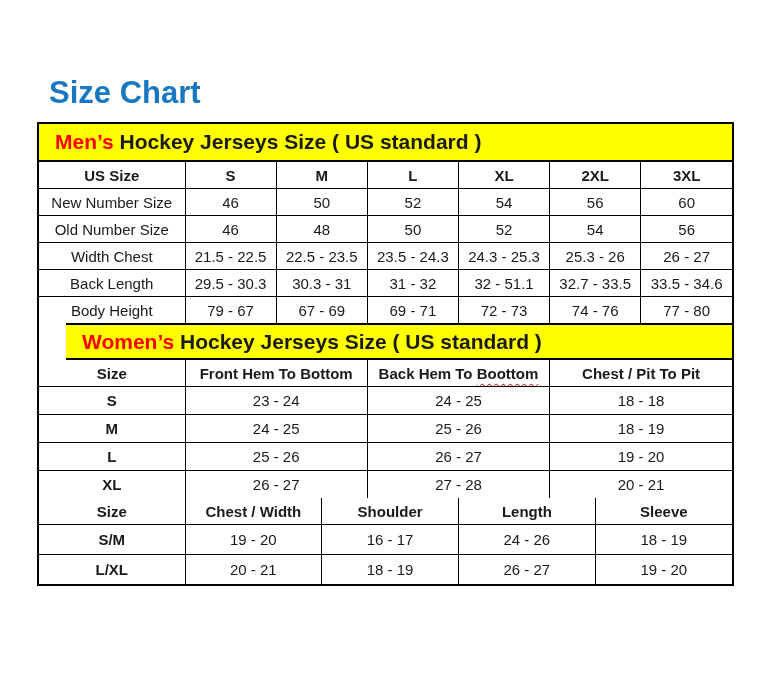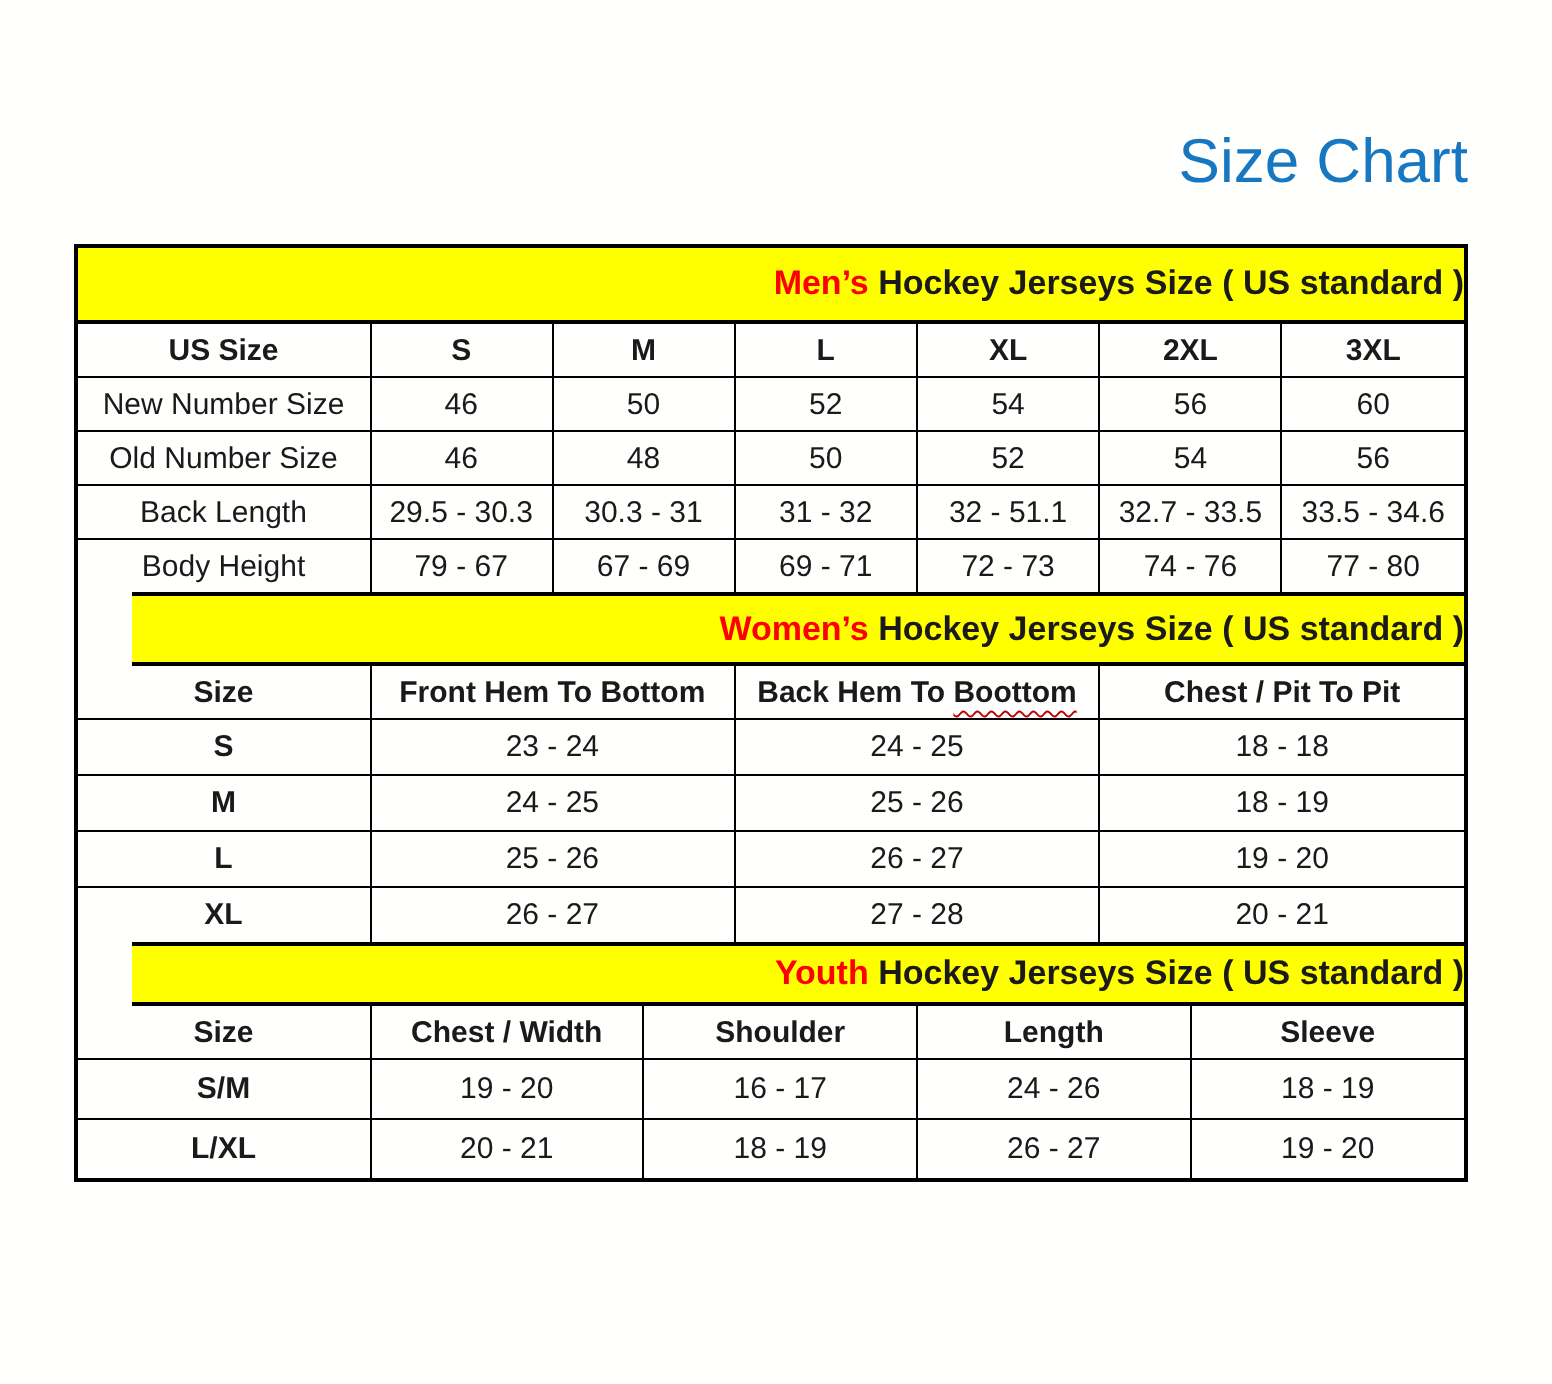--- a/index.html
+++ b/index.html
@@ -11,41 +11,42 @@
     background: #fffffe;
     font-family: "Liberation Sans", sans-serif;
     color: var(--text-color, #1a1a1a);
     overflow: hidden;
   }
   .page-title {
     position: absolute;
     top: 63px;
     left: 37px;
     width: 697px;
-    margin: 0;
-    text-align: right;
+    margin: 12px;
+    text-align: left;
     font-size: 31px;
-    font-weight: 400;
+    font-weight: 700;
     color: var(--title-color, #1877c1);
   }
   .chart-box {
     position: absolute;
     top: 122px;
     left: 37px;
     width: 697px;
     border: 2px solid var(--border-color, #000);
     box-sizing: border-box;
   }
   .banner {
     background: var(--banner-bg, #ffff00);
     border-bottom: 2px solid var(--border-color, #000);
-    text-align: right;
+    text-align: left;
     font-weight: 700;
-    font-size: 17px;
+    font-size: 21px;
     white-space: pre-wrap;
+    padding-left: 16px;
   }
   section + section .banner { border-top: 2px solid var(--border-color, #000); margin-left: 27px; }
   .t-mens  .banner { line-height: 36px; height: 36px; }
   .t-womens .banner { line-height: 33px; height: 33px; }
   .t-youth .banner { line-height: 28px; height: 28px; }
   .banner .hl { color: var(--highlight-color, #ff0000); }
   table {
     border-collapse: collapse;
     width: 100%;
     border: hidden;
@@ -117,20 +118,29 @@
             <tr>
               <td class="row-label">Old Number Size</td>
               <td class="val">46</td>
               <td class="val">48</td>
               <td class="val">50</td>
               <td class="val">52</td>
               <td class="val">54</td>
               <td class="val">56</td>
             </tr>
             <tr>
+              <td class="row-label">Width Chest</td>
+              <td class="val">21.5 - 22.5</td>
+              <td class="val">22.5 - 23.5</td>
+              <td class="val">23.5 - 24.3</td>
+              <td class="val">24.3 - 25.3</td>
+              <td class="val">25.3 - 26</td>
+              <td class="val">26 - 27</td>
+            </tr>
+            <tr>
               <td class="row-label">Back Length</td>
               <td class="val">29.5 - 30.3</td>
               <td class="val">30.3 - 31</td>
               <td class="val">31 - 32</td>
               <td class="val">32 - 51.1</td>
               <td class="val">32.7 - 33.5</td>
               <td class="val">33.5 - 34.6</td>
             </tr>
             <tr>
               <td class="row-label">Body Height</td>
@@ -183,21 +193,20 @@
             <tr>
               <td class="row-label">XL</td>
               <td class="val">26 - 27</td>
               <td class="val">27 - 28</td>
               <td class="val">20 - 21</td>
             </tr>
           </tbody>
         </table>
       </section>
       <section class="t-youth">
-        <div class="banner"><span class="hl">Youth</span><span> Hockey Jerseys Size ( US standard )</span></div>
         <table>
           <colgroup>
             <col class="first-col">
             <col>
             <col>
             <col>
             <col>
           </colgroup>
           <thead>
             <tr>

